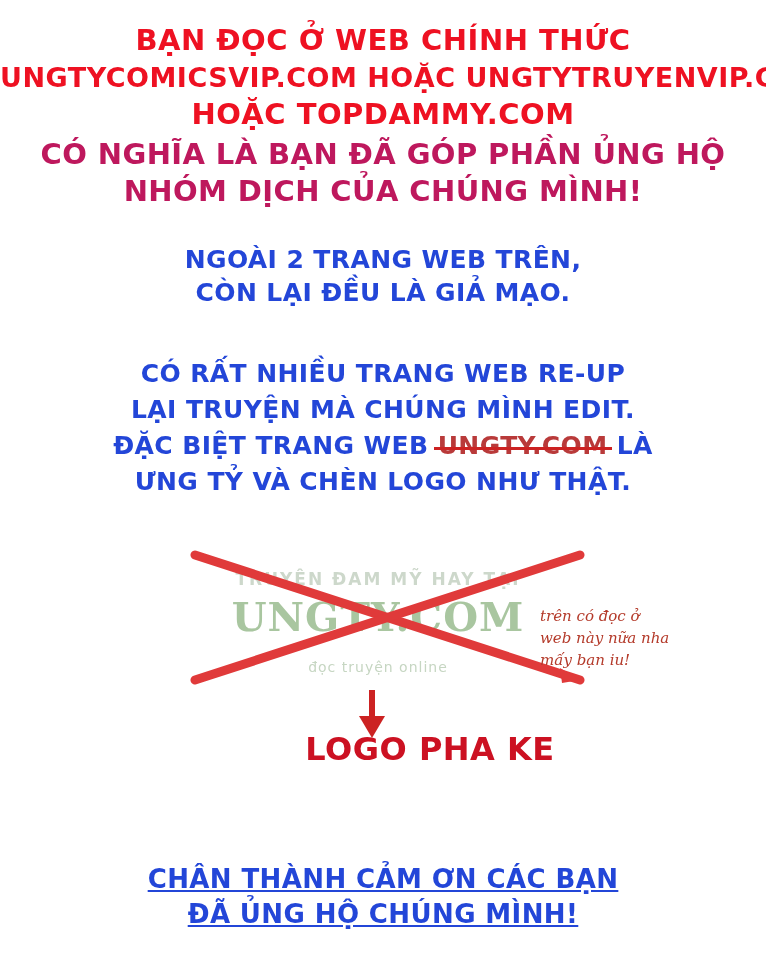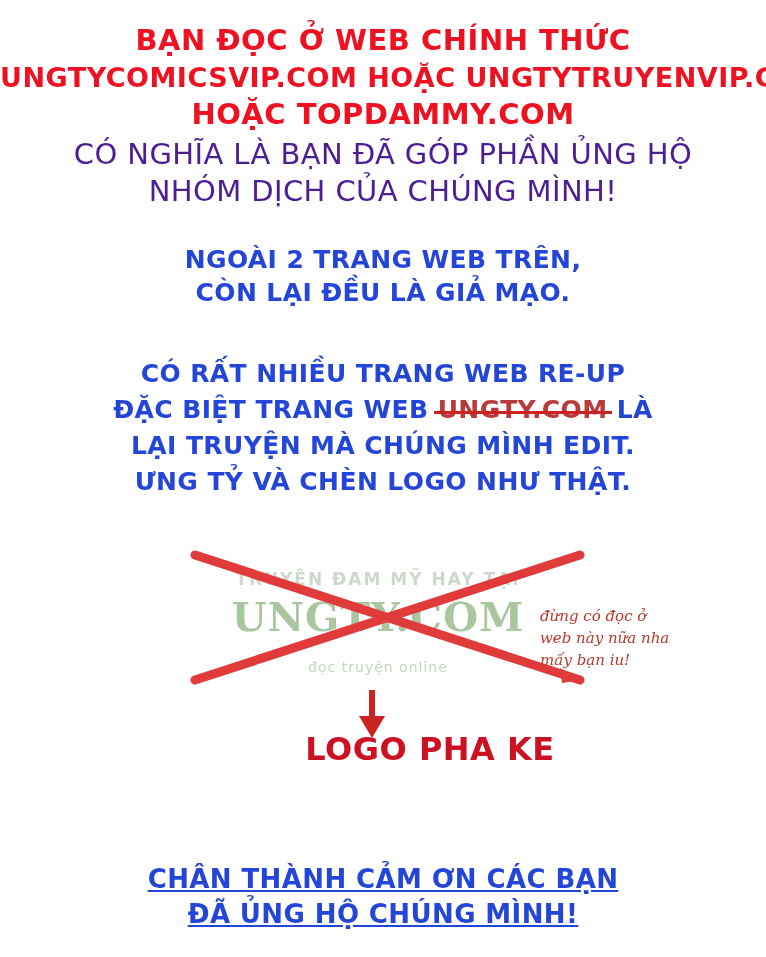--- a/index.html
+++ b/index.html
@@ -48,22 +48,22 @@
   .heading .l1 { font-size: 29px; }
   .heading .l2 { font-size: 27px; }
   .heading .l3 { font-size: 29px; }
 
   
   .blue-intro {
     position: absolute;
     top: 136px;
     left: 0;
     width: 766px;
-    color: #4c1d95;
-    font-weight: normal;
+    color: #be185d;
+    font-weight: bold;
     font-size: 29px;
     line-height: 37px;
     text-transform: uppercase;
     letter-spacing: 0.4px;
   }
 
   
   .para {
     position: absolute;
     left: 0;
@@ -214,39 +214,39 @@
     <span class="line">nhóm dịch của chúng mình!</span>
   </div>
 
   <div class="block para para-1">
     <span class="line">Ngoài 2 trang web trên,</span>
     <span class="line">còn lại đều là giả mạo.</span>
   </div>
 
   <div class="block para para-2">
     <span class="line">Có rất nhiều trang web re-up</span>
+    <span class="line">lại truyện mà chúng mình edit.</span>
     <span class="line"><span>Đặc biệt trang web </span><span class="strike">ungty.com</span><span> là</span></span>
-    <span class="line">lại truyện mà chúng mình edit.</span>
     <span class="line">ưng tỷ và chèn logo như thật.</span>
   </div>
 
   <div class="logo-area">
     <div class="logo-faint-top">Truyện đam mỹ hay tại</div>
     <div class="logo-faint-main">UNGTY.COM</div>
     <div class="logo-faint-sub">đọc truyện online</div>
   </div>
 
   <svg class="cross-svg" viewBox="0 0 420 160">
     <line x1="15" y1="15" x2="400" y2="140" stroke="#e03a3a" stroke-width="9" stroke-linecap="round"></line>
     <line x1="400" y1="15" x2="15" y2="140" stroke="#e03a3a" stroke-width="9" stroke-linecap="round"></line>
     <polygon points="400,140 380,128 382,143" fill="#e03a3a"></polygon>
   </svg>
 
   <div class="handnote">
-    <span class="line">đừng có đọc ở</span>
+    <span class="line">trên có đọc ở</span>
     <span class="line">web này nữa nha</span>
     <span class="line">mấy bạn iu!</span>
   </div>
 
   <svg class="arrow-down" viewBox="0 0 40 50">
     <line x1="20" y1="0" x2="20" y2="32" stroke="#cc2222" stroke-width="6"></line>
     <polygon points="20,48 7,26 33,26" fill="#cc2222"></polygon>
   </svg>
 
   <div class="logo-fake-label">LOGO PHA KE</div>

